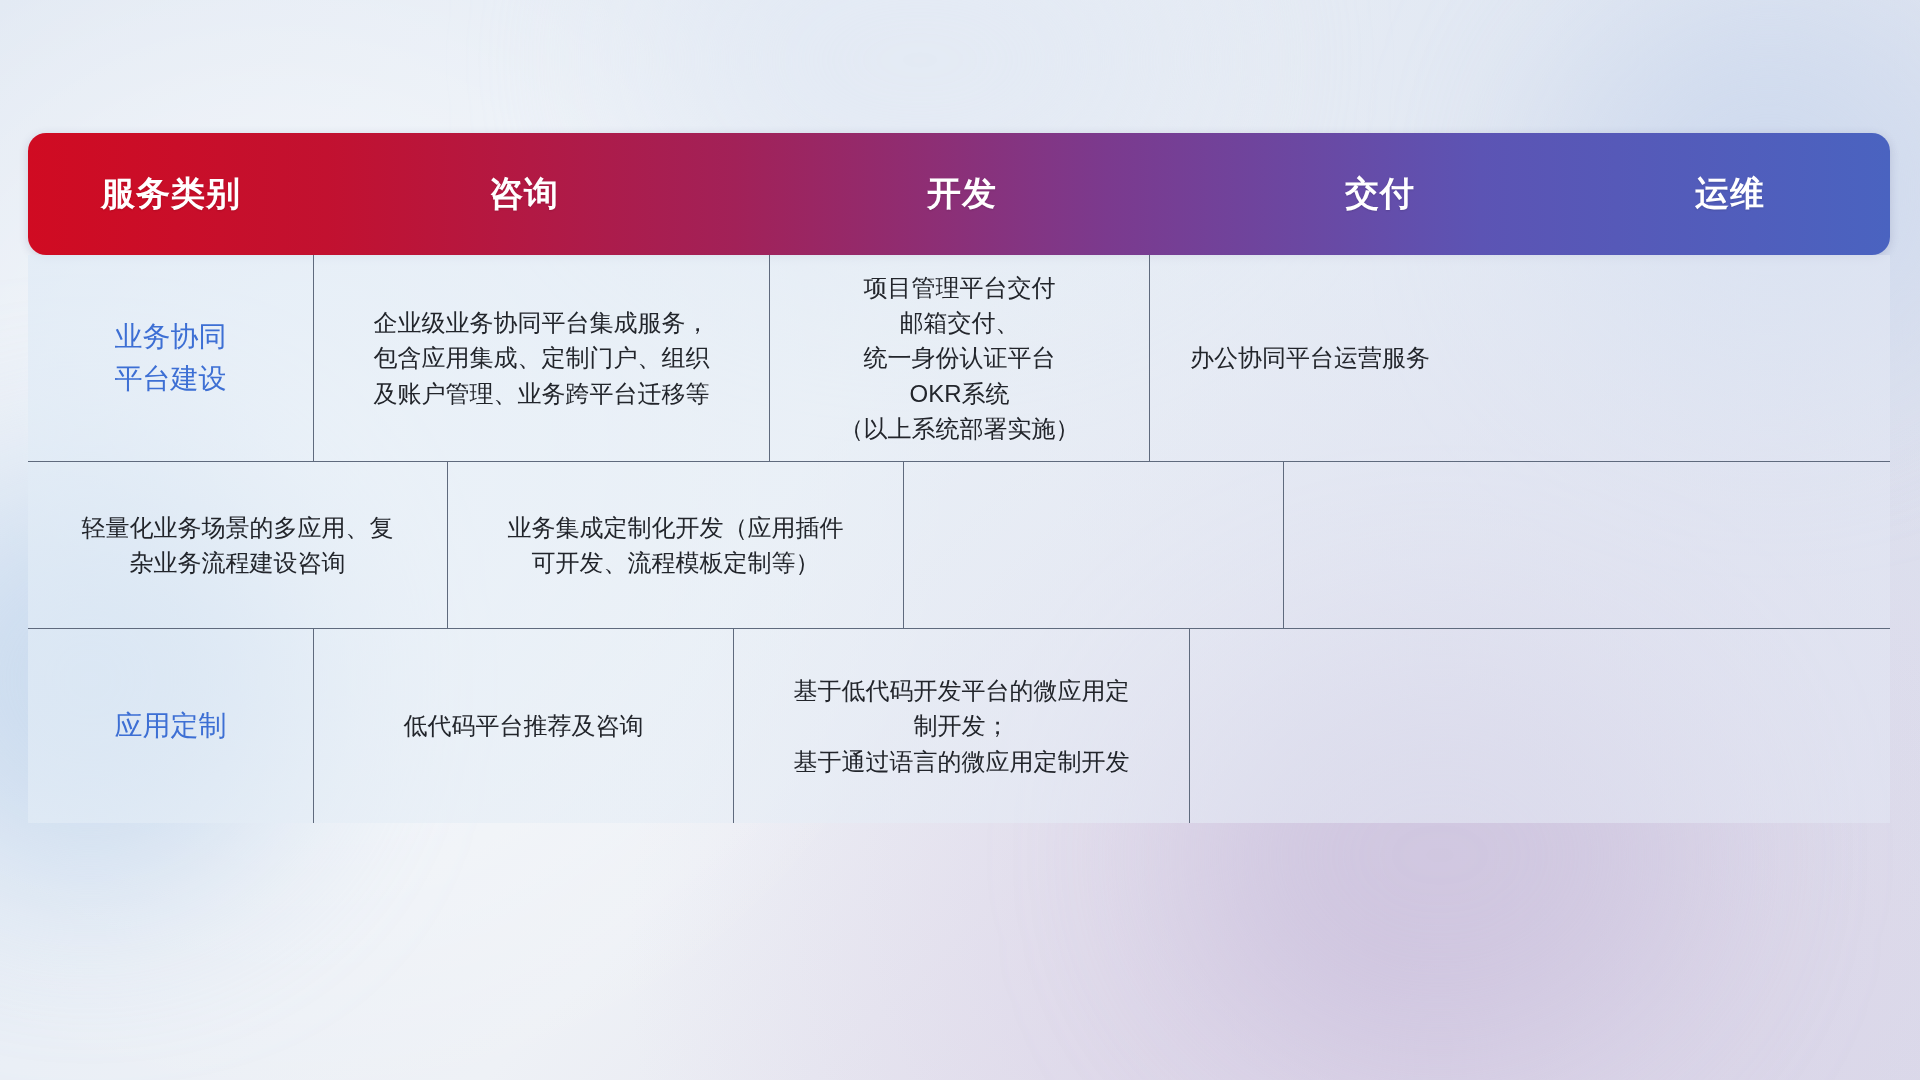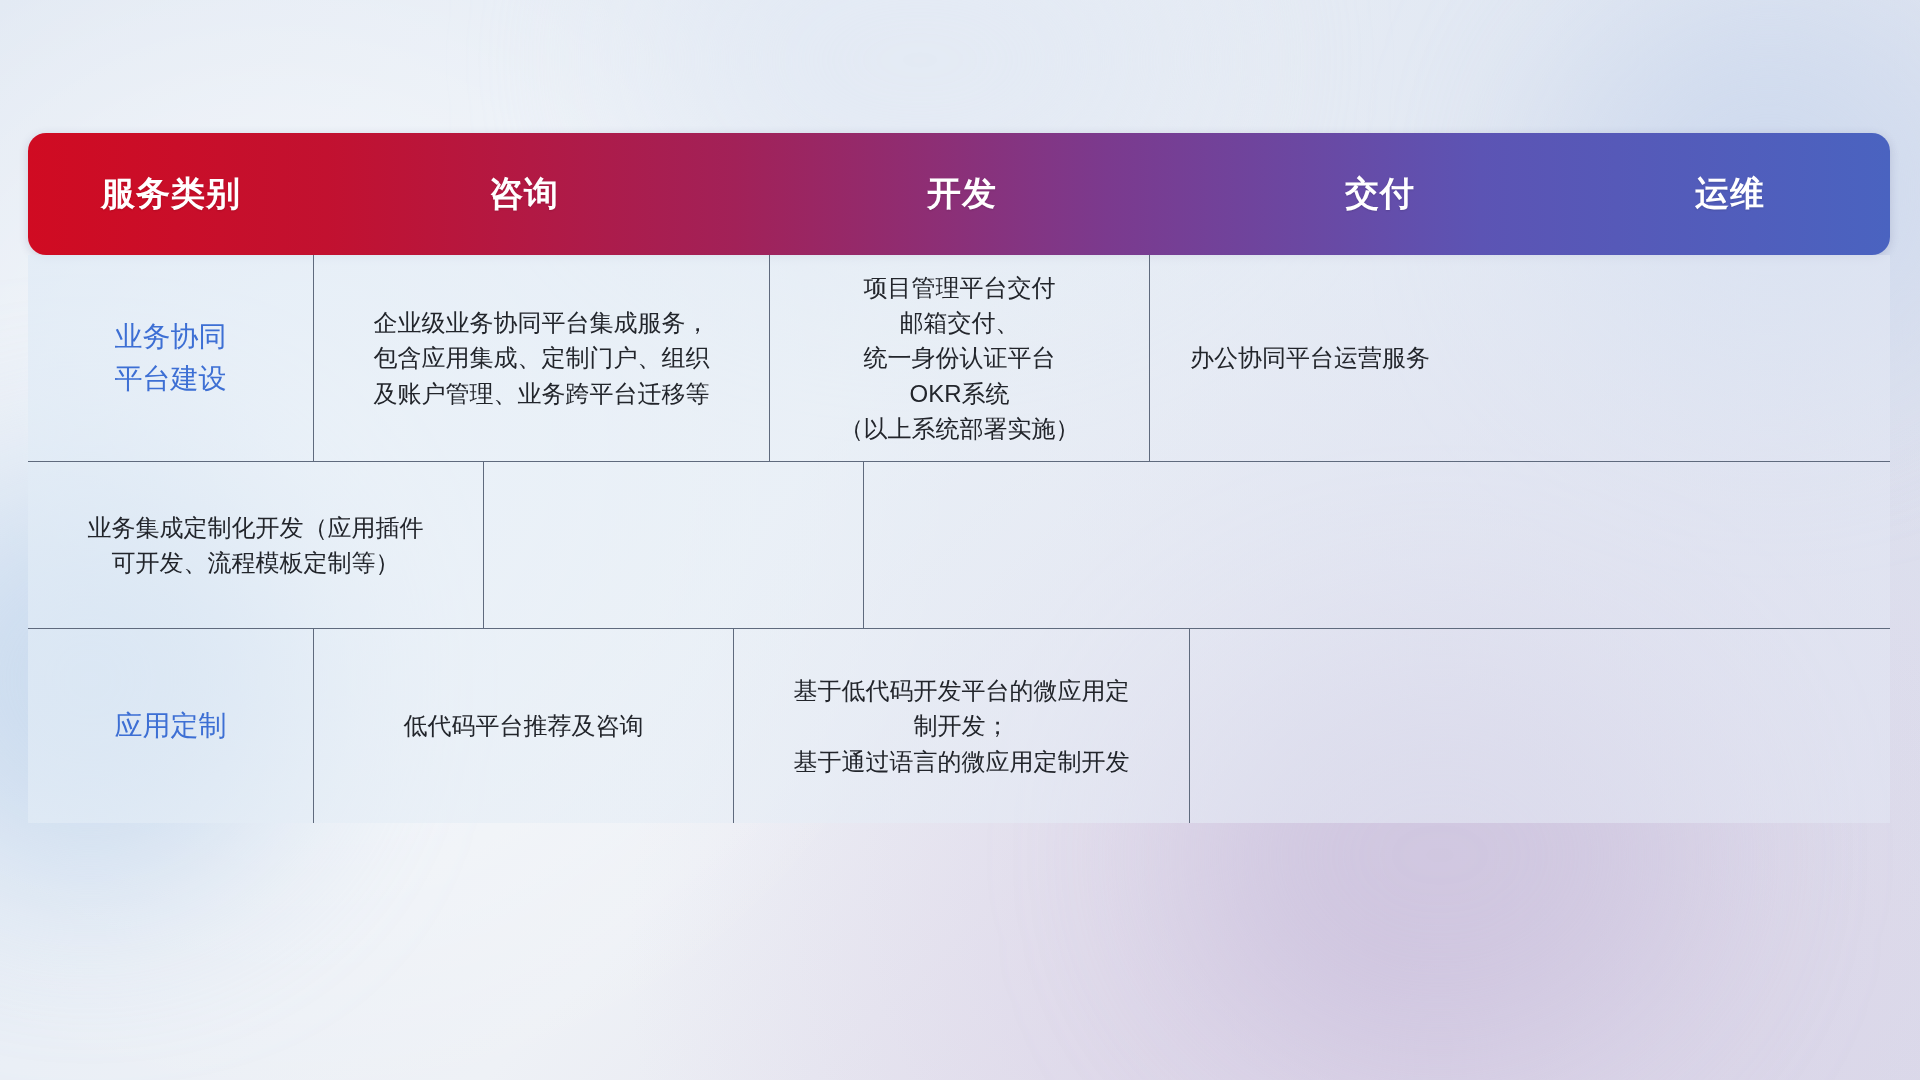--- a/index.html
+++ b/index.html
@@ -135,20 +135,22 @@
 及账户管理、业务跨平台迁移等</div>
         <div class="tcell c4">项目管理平台交付
 邮箱交付、
 统一身份认证平台
 OKR系统
 （以上系统部署实施）</div>
         <div class="tcell c5 last">办公协同平台运营服务</div>
       </div>
 
       <div class="trow row-2">
+        <div class="tcell c2">轻量化业务场景的多应用、复
+杂业务流程建设咨询</div>
         <div class="tcell c3">业务集成定制化开发（应用插件
 可开发、流程模板定制等）</div>
         <div class="tcell c4"></div>
         <div class="tcell c5 last"></div>
       </div>
 
       <div class="trow row-3">
         <div class="tcell cat c1">应用定制</div>
         <div class="tcell c2">低代码平台推荐及咨询</div>
         <div class="tcell c3">基于低代码开发平台的微应用定

